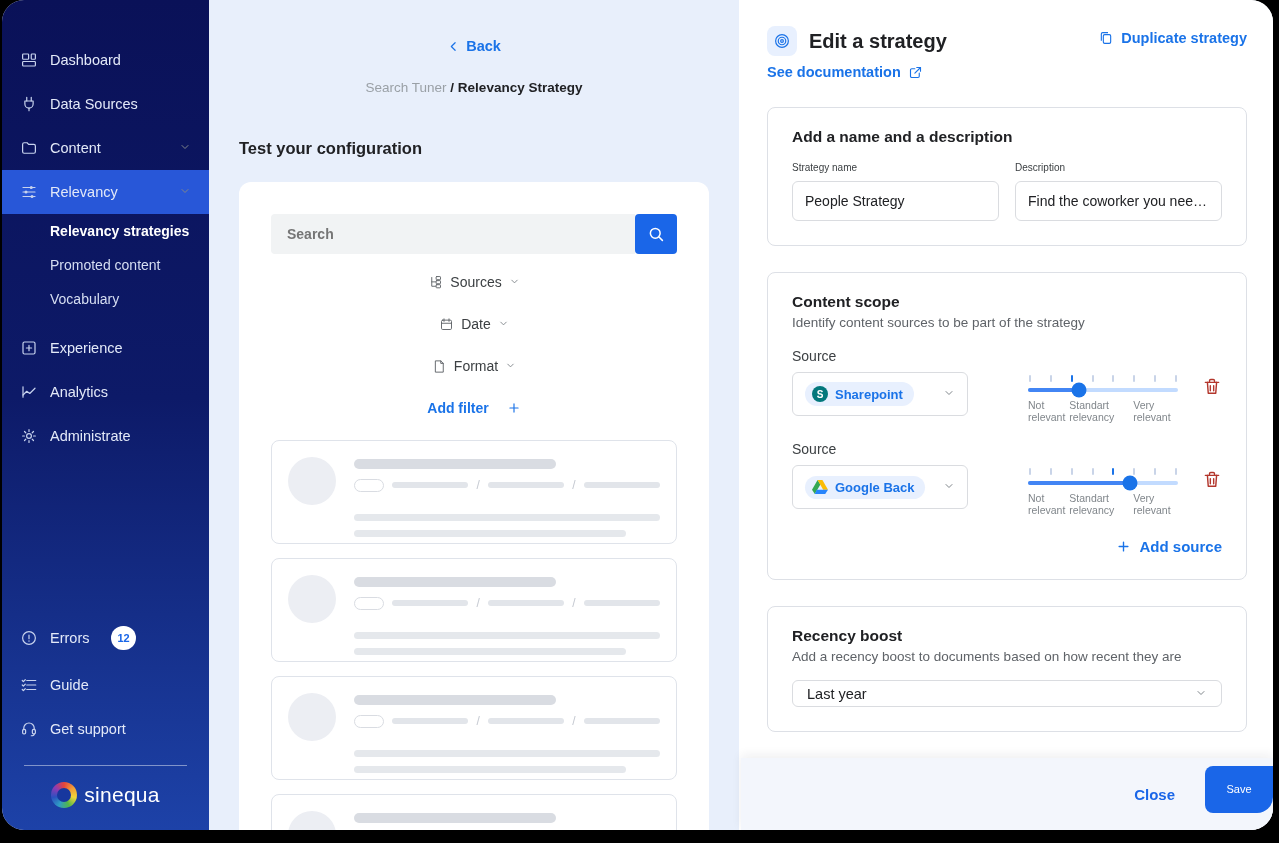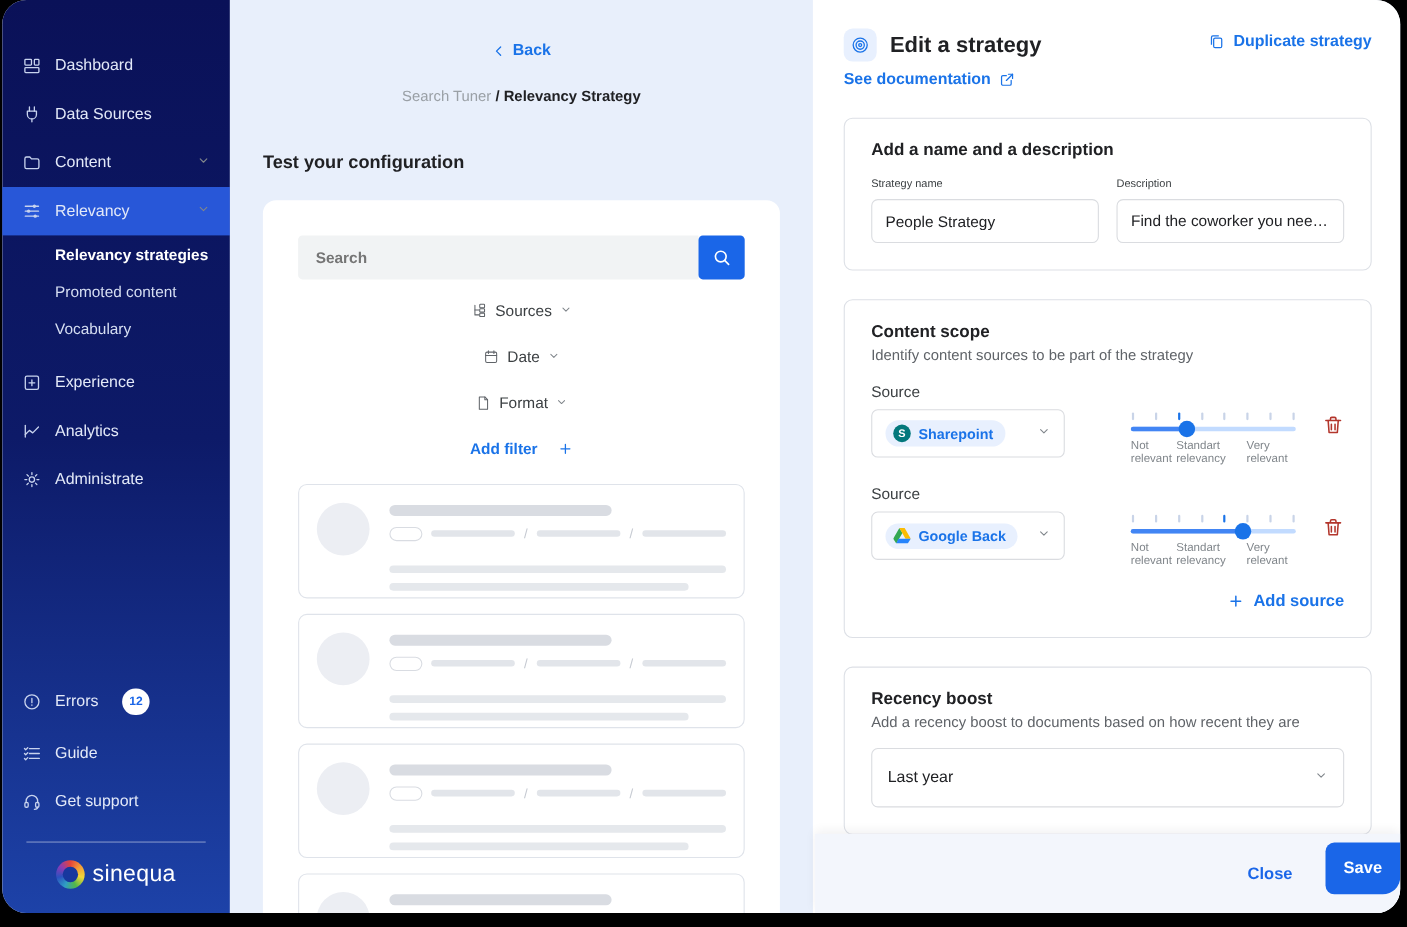--- a/index.html
+++ b/index.html
@@ -87,24 +87,24 @@
   .tick { width:2px; height:7px; background:#c9d4e8; border-radius:1px; }
   .tick-hl { background:#1a73e8; }
   .track { position:relative; height:4px; background:#c2dbff; border-radius:2px; margin:6px 0 7px; }
   .track-fill { position:absolute; left:0; top:0; height:4px; background:#4285f4; border-radius:2px; }
   .thumb { position:absolute; top:50%; width:15px; height:15px; background:#1a73e8; border-radius:50%; transform:translate(-50%,-50%); cursor:grab; }
   .slider-labels { display:flex; justify-content:space-between; font-size:10.5px; color:#80868b; }
   .trash-btn { background:none; border:none; cursor:pointer; padding:4px 0 0; }
   .trash-btn svg { width:20px; height:21px; stroke:#b3362c; fill:none; stroke-width:1.7; stroke-linecap:round; stroke-linejoin:round; }
   .add-source { display:flex; align-items:center; justify-content:flex-end; gap:8px; color:#1a73e8; font-size:15px; font-weight:600; margin-top:22px; cursor:pointer; }
   .add-source svg { width:15px; height:15px; stroke:#1a73e8; fill:none; stroke-width:2.2; stroke-linecap:round; }
-  .select-box { margin-top:16px; height:54px; border:1px solid #dadce0; border-radius:6px; display:flex; align-items:center; padding:0 14px; font-size:14.5px; color:#202124; cursor:pointer; }
+  .select-box { margin-top:16px; height:27px; border:1px solid #dadce0; border-radius:6px; display:flex; align-items:center; padding:0 14px; font-size:14.5px; color:#202124; cursor:pointer; }
   .select-box .chev { margin-left:auto; }
   .close-btn { background:none; border:none; color:#1a66e8; font-size:15px; font-weight:600; cursor:pointer; font-family:"Liberation Sans",sans-serif; }
-  .save-btn { width:68px; height:47px; background:#1a66e8; color:#fff; border:none; font-size:15px; font-weight:700; border-radius:8px 0 16px 8px; margin:0 0 10px 0; cursor:pointer; font-family:"Liberation Sans",sans-serif; }
+  .save-btn { width:68px; height:47px; background:#1a66e8; color:#fff; border:none; font-size:11px; font-weight:400; border-radius:8px 0 16px 8px; margin:0 0 10px 0; cursor:pointer; font-family:"Liberation Sans",sans-serif; }
   .footer-wrap { position:absolute; right:0; bottom:0; left:745px; height:72px; }
 </style>
 </head>
 <body>
 
 <div class="window">
 
   <nav class="sidebar">
     <div class="nav-item">
       <svg viewBox="0 0 24 24">

